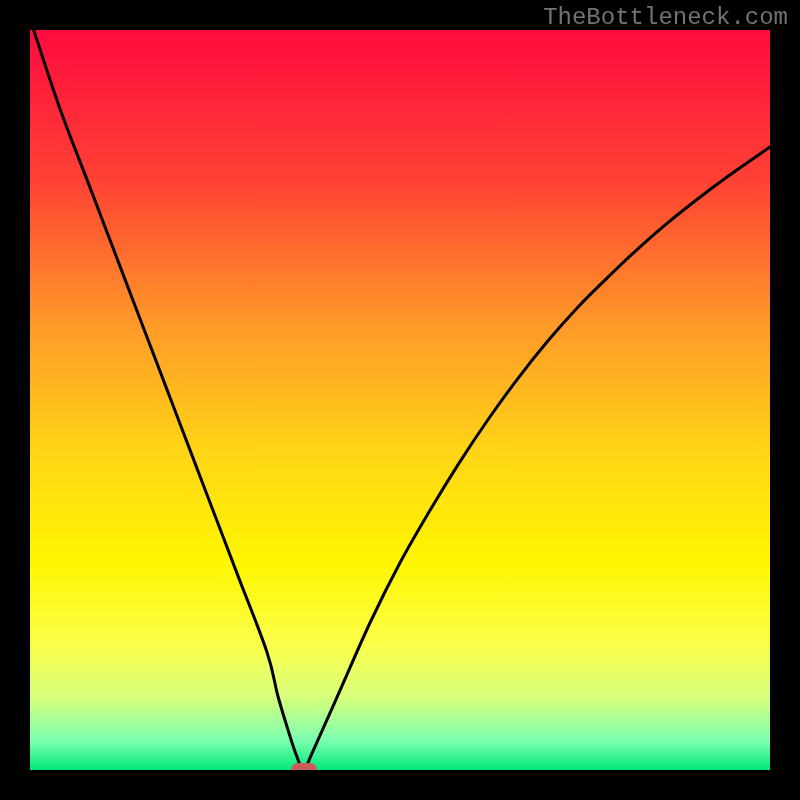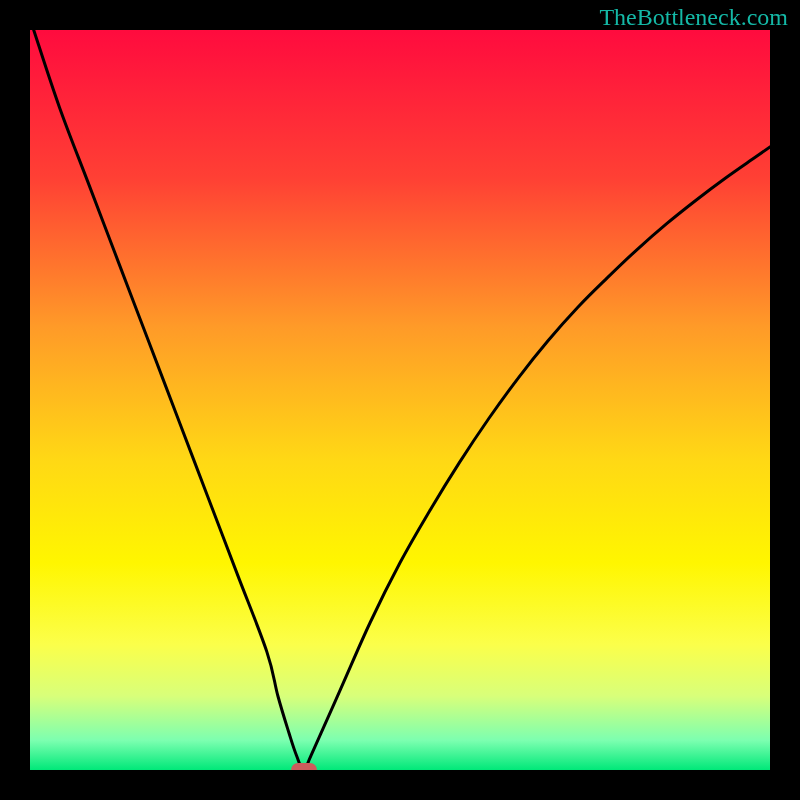--- a/index.html
+++ b/index.html
@@ -7,23 +7,23 @@
   .chart-container {
     position: relative;
     width: 800px;
     height: 800px;
     background: #000;
   }
   .watermark {
     position: absolute;
     top: 4px;
     right: 12px;
-    font-family: Liberation Serif, serif;
+    font-family: Liberation Mono, monospace;
     font-size: 24px;
-    color: #14b8a6;
+    color: #737373;
     font-weight: 400;
     z-index: 10;
   }
   .plot-area {
     position: absolute;
     left: 30px;
     top: 30px;
     width: 740px;
     height: 740px;
     overflow: hidden;

